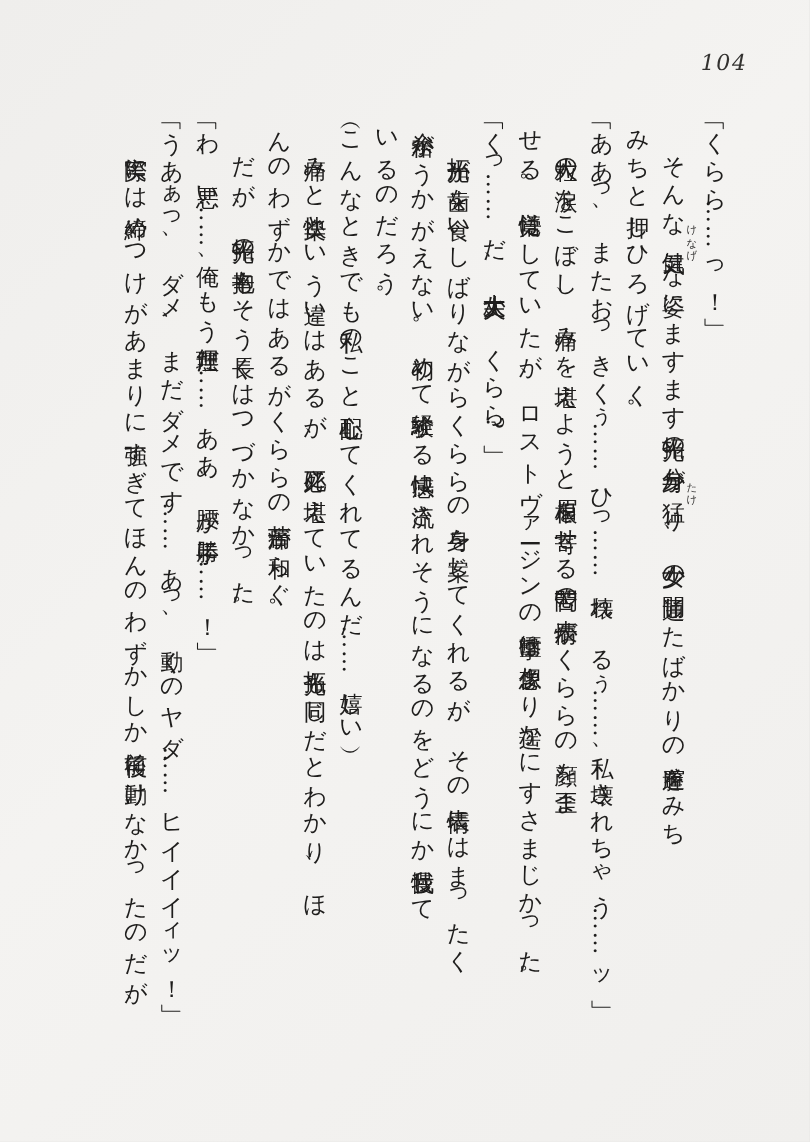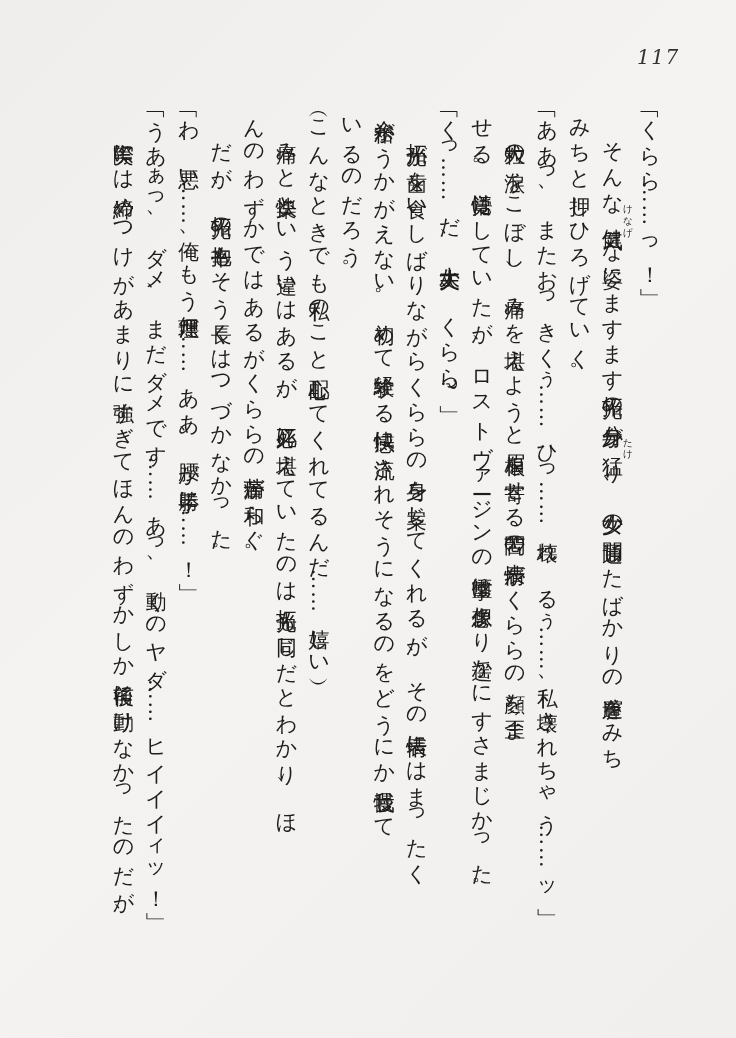--- a/index.html
+++ b/index.html
@@ -54,21 +54,21 @@
     font-size: 9.5px;
     letter-spacing: 0;
     line-height: 1;
     color: #2a2928;
   }
 </style>
 </head>
 <body>
 
 <div class="page">
-  <div class="page-number">117</div>
+  <div class="page-number">104</div>
   <div class="page-text">
       <p class="line">「くらら……っ！」</p>
       <p class="line indent">そんな<ruby>健気<rt>けなげ</rt></ruby>な姿にますます拓光の分身が<ruby>猛<rt>たけ</rt></ruby>り、少女の開通したばかりの膣道をみち</p>
       <p class="line">みちと押しひろげていく。</p>
       <p class="line">「ああっ、またおっきくぅ……ひっ……壊れ、るぅ……私、壊されちゃう……ッ」</p>
       <p class="line indent">大粒の涙をこぼし、痛みを堪えようと眉根を寄せる苦悶の表情がくららの顔を歪ま</p>
       <p class="line">せる。覚悟はしていたが、ロストヴァージンの衝撃は想像より遥かにすさまじかった。</p>
       <p class="line">「くっ……だ、大丈夫か、くらら?」</p>
       <p class="line indent">拓光が歯を食いしばりながらくららの身を案じてくれるが、その表情にはまったく</p>
       <p class="line">余裕がうかがえない。初めて経験する快感に流されそうになるのをどうにか我慢して</p>

